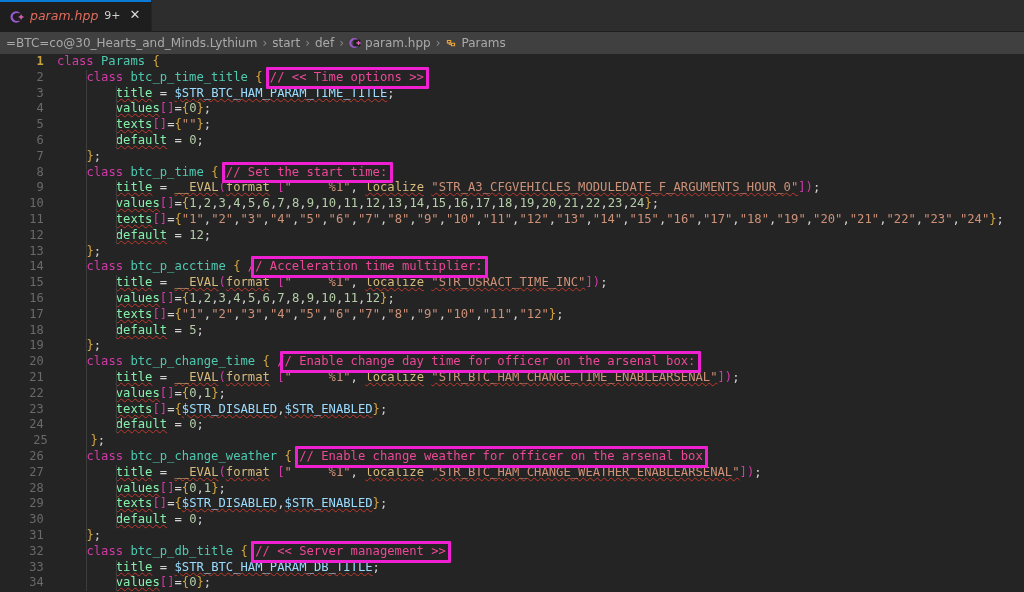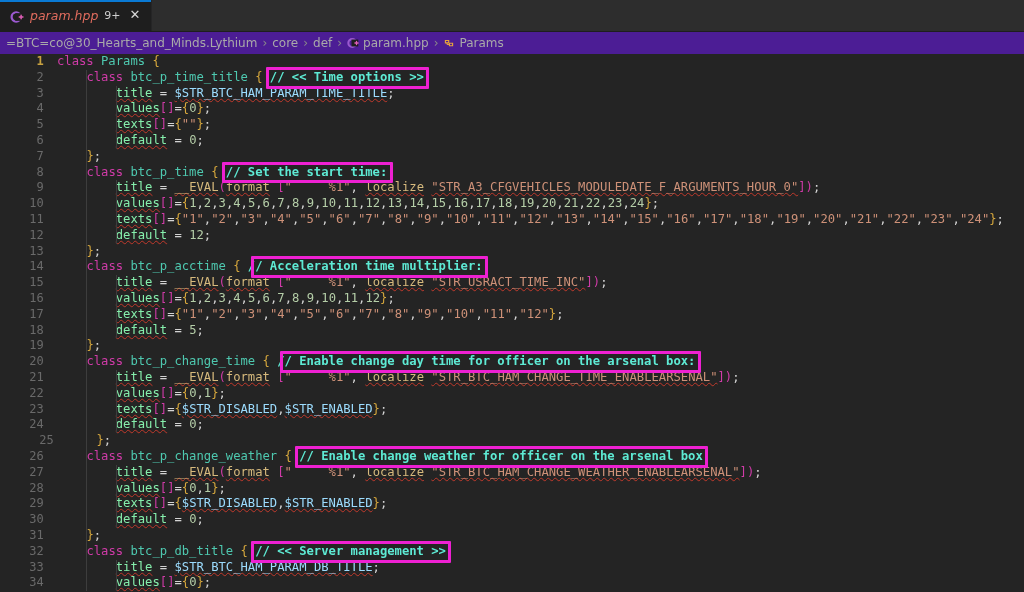--- a/index.html
+++ b/index.html
@@ -64,21 +64,21 @@
     line-height: 1;
     padding: 1px 2px 3px 2px;
     margin-left: 1px;
     cursor: pointer;
   }
   .tabbar-rest { flex: 1 1 auto; background: #2d2d2d; }
 
   
   #breadcrumb {
     height: 22px;
-    background: #4c1d95;
+    background: #404040;
     display: flex;
     align-items: center;
     padding: 0 0 0 6px;
     font-family: "DejaVu Sans", sans-serif;
     font-size: 12px;
     color: #a9a9a9;
     white-space: nowrap;
     overflow: hidden;
   }
   .bc-item { display: inline-flex; align-items: center; gap: 4px; }
@@ -129,21 +129,21 @@
     left: 0; top: 0; bottom: 0;
   }
 
   
   .k-class   { color: #d03ba8; }
   .k-type    { color: #4ec9b0; }
   .k-prop    { color: #86efac; text-decoration: underline; text-decoration-color:#9cdcfe; }
   .k-fn      { color: #d7ba7d; }
   .k-str     { color: #ce9178; }
   .k-num     { color: #b5cea8; }
-  .k-cmt     { color: #5eead4; font-weight: bold; }
+  .k-cmt     { color: #ec4899; }
   .k-br1     { color: #d7a83d; }
   .k-br2     { color: #d03ba8; }
   .k-punct   { color: #d4d4d4; }
   .k-var     { color: #9cdcfe; text-align: center; }
 
   
   .sq {
     text-decoration: underline;
     text-decoration-style: wavy;
     text-decoration-color: #c0392b;
@@ -178,21 +178,21 @@
   </div>
   <div class="tabbar-rest"></div>
 </div>
 
 <div id="breadcrumb">
   <span class="bc-item">
     <span>=BTC=co@30_Hearts_and_Minds.Lythium</span>
   </span>
   <span class="bc-sep">›</span>
   <span class="bc-item">
-    <span>core</span>
+    <span>start</span>
   </span>
   <span class="bc-sep">›</span>
   <span class="bc-item">
     <span>def</span>
   </span>
   <span class="bc-sep">›</span>
   <span class="bc-item">
     <span class="bc-icon">
       <svg width="12" height="12" viewBox="0 0 16 16">
         <circle cx="7" cy="8" r="5.2" fill="none" stroke="#9b59d0" stroke-width="2.8"></circle>
@@ -234,21 +234,21 @@
       <div class="row" style="top: 221.2px; position: absolute; left: 0px; right: 0px;"><div class="gutter">15</div><div class="code"><span class="k-punct"> </span><span class="k-punct"> </span><span class="k-punct"> </span><span class="k-punct"> </span><span class="k-punct"> </span><span class="k-punct"> </span><span class="k-punct"> </span><span class="k-punct"> </span><span class="k-prop sq">title</span><span class="k-punct"> </span><span class="k-punct">=</span><span class="k-punct"> </span><span class="k-fn sq">__EVAL</span><span class="k-br2">(</span><span class="k-fn sq">format</span><span class="k-punct"> </span><span class="k-br2">[</span><span class="k-str">"     %1"</span><span class="k-punct">,</span><span class="k-punct"> </span><span class="k-fn sq">localize</span><span class="k-punct"> </span><span class="k-str sq">"STR_USRACT_TIME_INC"</span><span class="k-br2">]</span><span class="k-br2">)</span><span class="k-punct">;</span></div></div>
       <div class="row" style="top: 237px; position: absolute; left: 0px; right: 0px;"><div class="gutter">16</div><div class="code"><span class="k-punct"> </span><span class="k-punct"> </span><span class="k-punct"> </span><span class="k-punct"> </span><span class="k-punct"> </span><span class="k-punct"> </span><span class="k-punct"> </span><span class="k-punct"> </span><span class="k-prop sq">values</span><span class="k-br2">[</span><span class="k-br2">]</span><span class="k-punct">=</span><span class="k-br1">{</span><span class="k-num">1</span><span class="k-punct">,</span><span class="k-num">2</span><span class="k-punct">,</span><span class="k-num">3</span><span class="k-punct">,</span><span class="k-num">4</span><span class="k-punct">,</span><span class="k-num">5</span><span class="k-punct">,</span><span class="k-num">6</span><span class="k-punct">,</span><span class="k-num">7</span><span class="k-punct">,</span><span class="k-num">8</span><span class="k-punct">,</span><span class="k-num">9</span><span class="k-punct">,</span><span class="k-num">10</span><span class="k-punct">,</span><span class="k-num">11</span><span class="k-punct">,</span><span class="k-num">12</span><span class="k-br1">}</span><span class="k-punct">;</span></div></div>
       <div class="row" style="top: 252.8px; position: absolute; left: 0px; right: 0px;"><div class="gutter">17</div><div class="code"><span class="k-punct"> </span><span class="k-punct"> </span><span class="k-punct"> </span><span class="k-punct"> </span><span class="k-punct"> </span><span class="k-punct"> </span><span class="k-punct"> </span><span class="k-punct"> </span><span class="k-prop sq">texts</span><span class="k-br2">[</span><span class="k-br2">]</span><span class="k-punct">=</span><span class="k-br1">{</span><span class="k-str">"1"</span><span class="k-punct">,</span><span class="k-str">"2"</span><span class="k-punct">,</span><span class="k-str">"3"</span><span class="k-punct">,</span><span class="k-str">"4"</span><span class="k-punct">,</span><span class="k-str">"5"</span><span class="k-punct">,</span><span class="k-str">"6"</span><span class="k-punct">,</span><span class="k-str">"7"</span><span class="k-punct">,</span><span class="k-str">"8"</span><span class="k-punct">,</span><span class="k-str">"9"</span><span class="k-punct">,</span><span class="k-str">"10"</span><span class="k-punct">,</span><span class="k-str">"11"</span><span class="k-punct">,</span><span class="k-str">"12"</span><span class="k-br1">}</span><span class="k-punct">;</span></div></div>
       <div class="row" style="top: 268.6px; position: absolute; left: 0px; right: 0px;"><div class="gutter">18</div><div class="code"><span class="k-punct"> </span><span class="k-punct"> </span><span class="k-punct"> </span><span class="k-punct"> </span><span class="k-punct"> </span><span class="k-punct"> </span><span class="k-punct"> </span><span class="k-punct"> </span><span class="k-prop sq">default</span><span class="k-punct"> </span><span class="k-punct">=</span><span class="k-punct"> </span><span class="k-num">5</span><span class="k-punct">;</span></div></div>
       <div class="row" style="top: 284.4px; position: absolute; left: 0px; right: 0px;"><div class="gutter">19</div><div class="code"><span class="k-punct"> </span><span class="k-punct"> </span><span class="k-punct"> </span><span class="k-punct"> </span><span class="k-br1">}</span><span class="k-punct">;</span></div></div>
       <div class="row" style="top: 300.2px; position: absolute; left: 0px; right: 0px;"><div class="gutter">20</div><div class="code"><span class="k-punct"> </span><span class="k-punct"> </span><span class="k-punct"> </span><span class="k-punct"> </span><span class="k-class">class</span><span class="k-punct"> </span><span class="k-type">btc_p_change_time</span><span class="k-punct"> </span><span class="k-br1">{</span><span class="k-punct"> </span><span class="k-cmt">// Enable change day time for officer on the arsenal box:</span></div></div>
       <div class="row" style="top: 316px; position: absolute; left: 0px; right: 0px;"><div class="gutter">21</div><div class="code"><span class="k-punct"> </span><span class="k-punct"> </span><span class="k-punct"> </span><span class="k-punct"> </span><span class="k-punct"> </span><span class="k-punct"> </span><span class="k-punct"> </span><span class="k-punct"> </span><span class="k-prop sq">title</span><span class="k-punct"> </span><span class="k-punct">=</span><span class="k-punct"> </span><span class="k-fn sq">__EVAL</span><span class="k-br2">(</span><span class="k-fn sq">format</span><span class="k-punct"> </span><span class="k-br2">[</span><span class="k-str">"     %1"</span><span class="k-punct">,</span><span class="k-punct"> </span><span class="k-fn sq">localize</span><span class="k-punct"> </span><span class="k-str sq">"STR_BTC_HAM_CHANGE_TIME_ENABLEARSENAL"</span><span class="k-br2">]</span><span class="k-br2">)</span><span class="k-punct">;</span></div></div>
       <div class="row" style="top: 331.8px; position: absolute; left: 0px; right: 0px;"><div class="gutter">22</div><div class="code"><span class="k-punct"> </span><span class="k-punct"> </span><span class="k-punct"> </span><span class="k-punct"> </span><span class="k-punct"> </span><span class="k-punct"> </span><span class="k-punct"> </span><span class="k-punct"> </span><span class="k-prop sq">values</span><span class="k-br2">[</span><span class="k-br2">]</span><span class="k-punct">=</span><span class="k-br1">{</span><span class="k-num">0</span><span class="k-punct">,</span><span class="k-num">1</span><span class="k-br1">}</span><span class="k-punct">;</span></div></div>
       <div class="row" style="top: 347.6px; position: absolute; left: 0px; right: 0px;"><div class="gutter">23</div><div class="code"><span class="k-punct"> </span><span class="k-punct"> </span><span class="k-punct"> </span><span class="k-punct"> </span><span class="k-punct"> </span><span class="k-punct"> </span><span class="k-punct"> </span><span class="k-punct"> </span><span class="k-prop sq">texts</span><span class="k-br2">[</span><span class="k-br2">]</span><span class="k-punct">=</span><span class="k-br1">{</span><span class="k-var sq">$STR_DISABLED</span><span class="k-punct">,</span><span class="k-var sq">$STR_ENABLED</span><span class="k-br1">}</span><span class="k-punct">;</span></div></div>
       <div class="row" style="top: 363.4px; position: absolute; left: 0px; right: 0px;"><div class="gutter">24</div><div class="code"><span class="k-punct"> </span><span class="k-punct"> </span><span class="k-punct"> </span><span class="k-punct"> </span><span class="k-punct"> </span><span class="k-punct"> </span><span class="k-punct"> </span><span class="k-punct"> </span><span class="k-prop sq">default</span><span class="k-punct"> </span><span class="k-punct">=</span><span class="k-punct"> </span><span class="k-num">0</span><span class="k-punct">;</span></div></div>
-      <div class="row" style="top: 379.2px; position: absolute; left: 10px; right: 0px; text-decoration: underline;"><div class="gutter">25</div><div class="code"><span class="k-punct"> </span><span class="k-punct"> </span><span class="k-punct"> </span><span class="k-punct"> </span><span class="k-br1">}</span><span class="k-punct">;</span></div></div>
+      <div class="row" style="top: 379.2px; position: absolute; left: 4px; right: 0px; text-decoration: underline;"><div class="gutter">25</div><div class="code"><span class="k-punct"> </span><span class="k-punct"> </span><span class="k-punct"> </span><span class="k-punct"> </span><span class="k-br1">}</span><span class="k-punct">;</span></div></div>
       <div class="row" style="top: 395px; position: absolute; left: 0px; right: 0px;"><div class="gutter">26</div><div class="code"><span class="k-punct"> </span><span class="k-punct"> </span><span class="k-punct"> </span><span class="k-punct"> </span><span class="k-class">class</span><span class="k-punct"> </span><span class="k-type">btc_p_change_weather</span><span class="k-punct"> </span><span class="k-br1">{</span><span class="k-punct"> </span><span class="k-cmt">// Enable change weather for officer on the arsenal box</span></div></div>
       <div class="row" style="top: 410.8px; position: absolute; left: 0px; right: 0px;"><div class="gutter">27</div><div class="code"><span class="k-punct"> </span><span class="k-punct"> </span><span class="k-punct"> </span><span class="k-punct"> </span><span class="k-punct"> </span><span class="k-punct"> </span><span class="k-punct"> </span><span class="k-punct"> </span><span class="k-prop sq">title</span><span class="k-punct"> </span><span class="k-punct">=</span><span class="k-punct"> </span><span class="k-fn sq">__EVAL</span><span class="k-br2">(</span><span class="k-fn sq">format</span><span class="k-punct"> </span><span class="k-br2">[</span><span class="k-str">"     %1"</span><span class="k-punct">,</span><span class="k-punct"> </span><span class="k-fn sq">localize</span><span class="k-punct"> </span><span class="k-str sq">"STR_BTC_HAM_CHANGE_WEATHER_ENABLEARSENAL"</span><span class="k-br2">]</span><span class="k-br2">)</span><span class="k-punct">;</span></div></div>
       <div class="row" style="top: 426.6px; position: absolute; left: 0px; right: 0px;"><div class="gutter">28</div><div class="code"><span class="k-punct"> </span><span class="k-punct"> </span><span class="k-punct"> </span><span class="k-punct"> </span><span class="k-punct"> </span><span class="k-punct"> </span><span class="k-punct"> </span><span class="k-punct"> </span><span class="k-prop sq">values</span><span class="k-br2">[</span><span class="k-br2">]</span><span class="k-punct">=</span><span class="k-br1">{</span><span class="k-num">0</span><span class="k-punct">,</span><span class="k-num">1</span><span class="k-br1">}</span><span class="k-punct">;</span></div></div>
       <div class="row" style="top: 442.4px; position: absolute; left: 0px; right: 0px;"><div class="gutter">29</div><div class="code"><span class="k-punct"> </span><span class="k-punct"> </span><span class="k-punct"> </span><span class="k-punct"> </span><span class="k-punct"> </span><span class="k-punct"> </span><span class="k-punct"> </span><span class="k-punct"> </span><span class="k-prop sq">texts</span><span class="k-br2">[</span><span class="k-br2">]</span><span class="k-punct">=</span><span class="k-br1">{</span><span class="k-var sq">$STR_DISABLED</span><span class="k-punct">,</span><span class="k-var sq">$STR_ENABLED</span><span class="k-br1">}</span><span class="k-punct">;</span></div></div>
       <div class="row" style="top: 458.2px; position: absolute; left: 0px; right: 0px;"><div class="gutter">30</div><div class="code"><span class="k-punct"> </span><span class="k-punct"> </span><span class="k-punct"> </span><span class="k-punct"> </span><span class="k-punct"> </span><span class="k-punct"> </span><span class="k-punct"> </span><span class="k-punct"> </span><span class="k-prop sq">default</span><span class="k-punct"> </span><span class="k-punct">=</span><span class="k-punct"> </span><span class="k-num">0</span><span class="k-punct">;</span></div></div>
       <div class="row" style="top: 474px; position: absolute; left: 0px; right: 0px;"><div class="gutter">31</div><div class="code"><span class="k-punct"> </span><span class="k-punct"> </span><span class="k-punct"> </span><span class="k-punct"> </span><span class="k-br1">}</span><span class="k-punct">;</span></div></div>
       <div class="row" style="top: 489.8px; position: absolute; left: 0px; right: 0px;"><div class="gutter">32</div><div class="code"><span class="k-punct"> </span><span class="k-punct"> </span><span class="k-punct"> </span><span class="k-punct"> </span><span class="k-class">class</span><span class="k-punct"> </span><span class="k-type">btc_p_db_title</span><span class="k-punct"> </span><span class="k-br1">{</span><span class="k-punct"> </span><span class="k-cmt">// &lt;&lt; Server management &gt;&gt;</span></div></div>
       <div class="row" style="top: 505.6px; position: absolute; left: 0px; right: 0px;"><div class="gutter">33</div><div class="code"><span class="k-punct"> </span><span class="k-punct"> </span><span class="k-punct"> </span><span class="k-punct"> </span><span class="k-punct"> </span><span class="k-punct"> </span><span class="k-punct"> </span><span class="k-punct"> </span><span class="k-prop sq">title</span><span class="k-punct"> </span><span class="k-punct">=</span><span class="k-punct"> </span><span class="k-var sq">$STR_BTC_HAM_PARAM_DB_TITLE</span><span class="k-punct">;</span></div></div>
       <div class="row" style="top: 521.4px; position: absolute; left: 0px; right: 0px;"><div class="gutter">34</div><div class="code"><span class="k-punct"> </span><span class="k-punct"> </span><span class="k-punct"> </span><span class="k-punct"> </span><span class="k-punct"> </span><span class="k-punct"> </span><span class="k-punct"> </span><span class="k-punct"> </span><span class="k-prop sq">values</span><span class="k-br2">[</span><span class="k-br2">]</span><span class="k-punct">=</span><span class="k-br1">{</span><span class="k-num">0</span><span class="k-br1">}</span><span class="k-punct">;</span></div></div>
       <div class="guide" style="left: 86.32px; top: 15.8px; height: 521.4px; bottom: auto;"></div>

